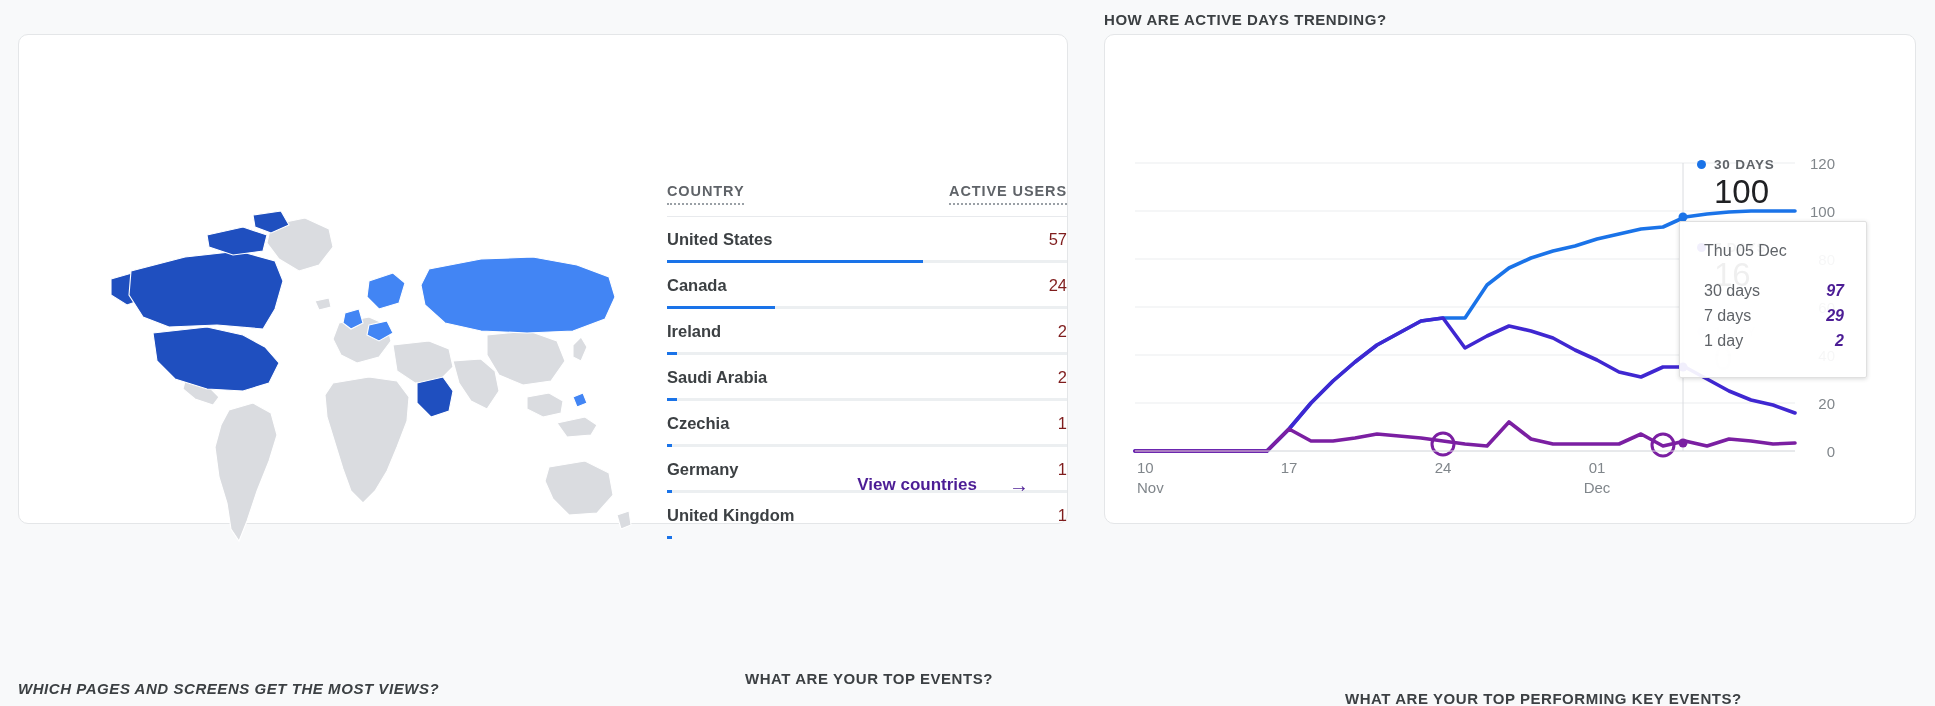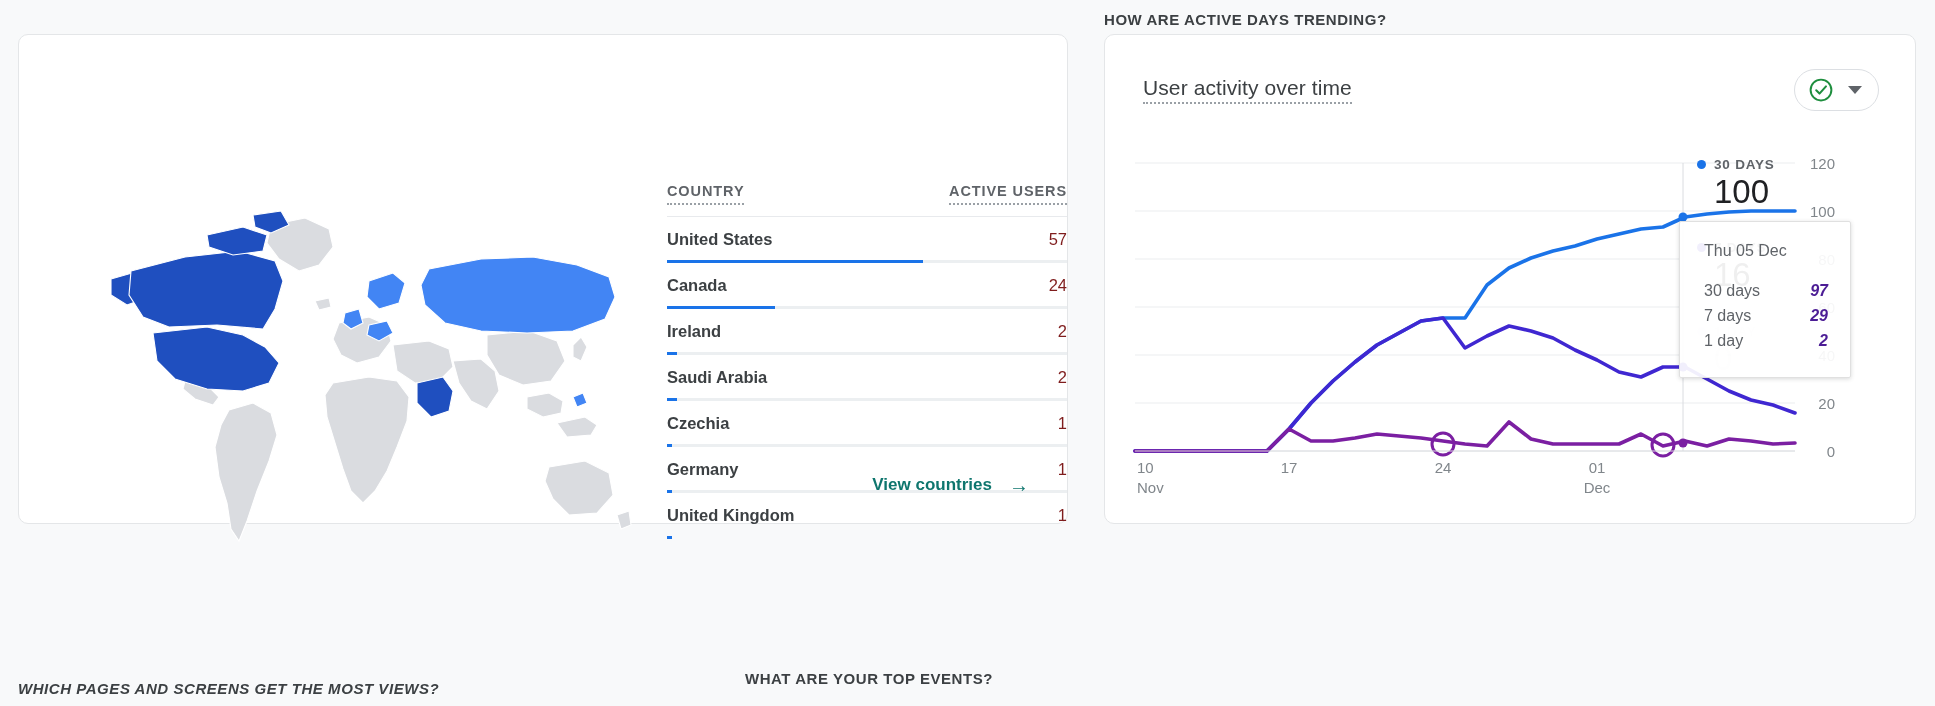--- a/index.html
+++ b/index.html
@@ -82,43 +82,43 @@
   .geo-rows { border-top: 1px solid #e8eaed; margin-top: 6px; }
   .geo-row { position: relative; padding: 13px 0 13px 0; border-bottom: 1px solid #eceff1; }
   .geo-row .line { display: flex; justify-content: space-between; align-items: baseline; }
   .geo-name { font-size: 16.5px; color: #3c4043; font-weight: 600; }
   .geo-val  { font-size: 16.5px; color: #7f1d1d; }
   .bar-track { position: absolute; left: 0; right: 0; bottom: -1px; height: 3px; background: #eceff1; }
   .bar-fill  { position: absolute; left: 0; bottom: -1px; height: 3px; background: #1a73e8; }
 
   .view-link {
     position: absolute; right: 38px; bottom: 28px;
-    display: flex; align-items: center; gap: 17px;
-    color: #0f766e; font-size: 17px; font-weight: 600;
+    display: flex; align-items: center; gap: 32px;
+    color: #4c1d95; font-size: 17px; font-weight: 600;
     cursor: pointer; white-space: nowrap;
   }
   .arrow-r { font-size: 20px; line-height: 1; }
 
   
   .chart-area { position: absolute; left: 30px; top: 120px; width: 790px; height: 340px; }
   .chart-area svg { width: 100%; height: 100%; overflow: visible; }
   .ytick { font-size: 15px; fill: #80868b; font-family: "Liberation Sans", sans-serif; }
   .xtick { font-size: 15px; fill: #80868b; font-family: "Liberation Sans", sans-serif; }
 
   .legend { position: absolute; right: 28px; top: 122px; width: 190px; }
   .lg-item { margin-bottom: 24px; }
   .lg-top { display: flex; align-items: center; gap: 8px; }
   .lg-dot { width: 9px; height: 9px; border-radius: 50%; display:block; }
   .lg-label { font-size: 13.5px; font-weight: bold; letter-spacing: .8px; color: #5f6368; }
   .lg-value { font-size: 33px; color: #202124; margin-top: 2px; margin-left: 17px; line-height: 1.1; }
 
   .tooltip {
     position: absolute;
     left: 574px; top: 186px;
-    width: 172px;
+    width: 188px;
     background: rgba(255,255,255,.93);
     border: 1px solid #e0e0e0;
     box-shadow: 0 1px 4px rgba(60,64,67,.20);
     padding: 20px 22px 20px 24px;
     border-radius: 2px;
   }
   .tt-date { font-size: 16px; color: #5f6368; margin-bottom: 22px; }
   .tt-row { display: flex; justify-content: space-between; font-size: 16px; color: #5f6368; margin-bottom: 7px; }
   .tt-row b { color: #4c1d95; font-style: italic; }
 </style>
@@ -263,30 +263,20 @@
     <div class="view-link">
       <span>View countries</span>
       <span class="arrow-r">→</span>
     </div>
   </div>
 
   <div class="section-cap" style="left:1104px; top:11px;">HOW ARE ACTIVE DAYS TRENDING?</div>
 
   <div class="card" style="left:1104px; top:34px; width:812px; height:490px;">
 
-    <div class="card-head">
-      <div class="card-title dotted">User activity over time</div>
-      <div class="pill">
-        <svg class="check-ico" viewBox="0 0 24 24">
-          <circle cx="12" cy="12" r="9.6" fill="none" stroke="#1e8e3e" stroke-width="1.8"></circle>
-          <path d="M7.6 12.3 L10.6 15.3 L16.6 8.7" fill="none" stroke="#1e8e3e" stroke-width="1.9" stroke-linecap="round" stroke-linejoin="round"></path>
-        </svg>
-        <span class="caret-dn"></span>
-      </div>
-    </div>
 
     <div class="chart-area">
       <svg viewBox="0 0 790 340" preserveAspectRatio="none">
 
         <g stroke="#ebedef" stroke-width="1">
           <line x1="0" y1="8" x2="660" y2="8"></line>
           <line x1="0" y1="56" x2="660" y2="56"></line>
           <line x1="0" y1="104" x2="660" y2="104"></line>
           <line x1="0" y1="152" x2="660" y2="152"></line>
           <line x1="0" y1="200" x2="660" y2="200"></line>
@@ -369,14 +359,15 @@
       </div>
       <div class="tt-row">
         <span>1 day</span>
         <b>2</b>
       </div>
     </div>
   </div>
 
   <div class="section-cap" style="left:18px; top:680px;font-style:italic;">WHICH PAGES AND SCREENS GET THE MOST VIEWS?</div>
   <div class="section-cap" style="left:745px; top:670px;">WHAT ARE YOUR TOP EVENTS?</div>
+  <div class="section-cap" style="left:1345px; top:690px;">WHAT ARE YOUR TOP PERFORMING KEY EVENTS?</div>
 
 </div>
 
 </body></html>

